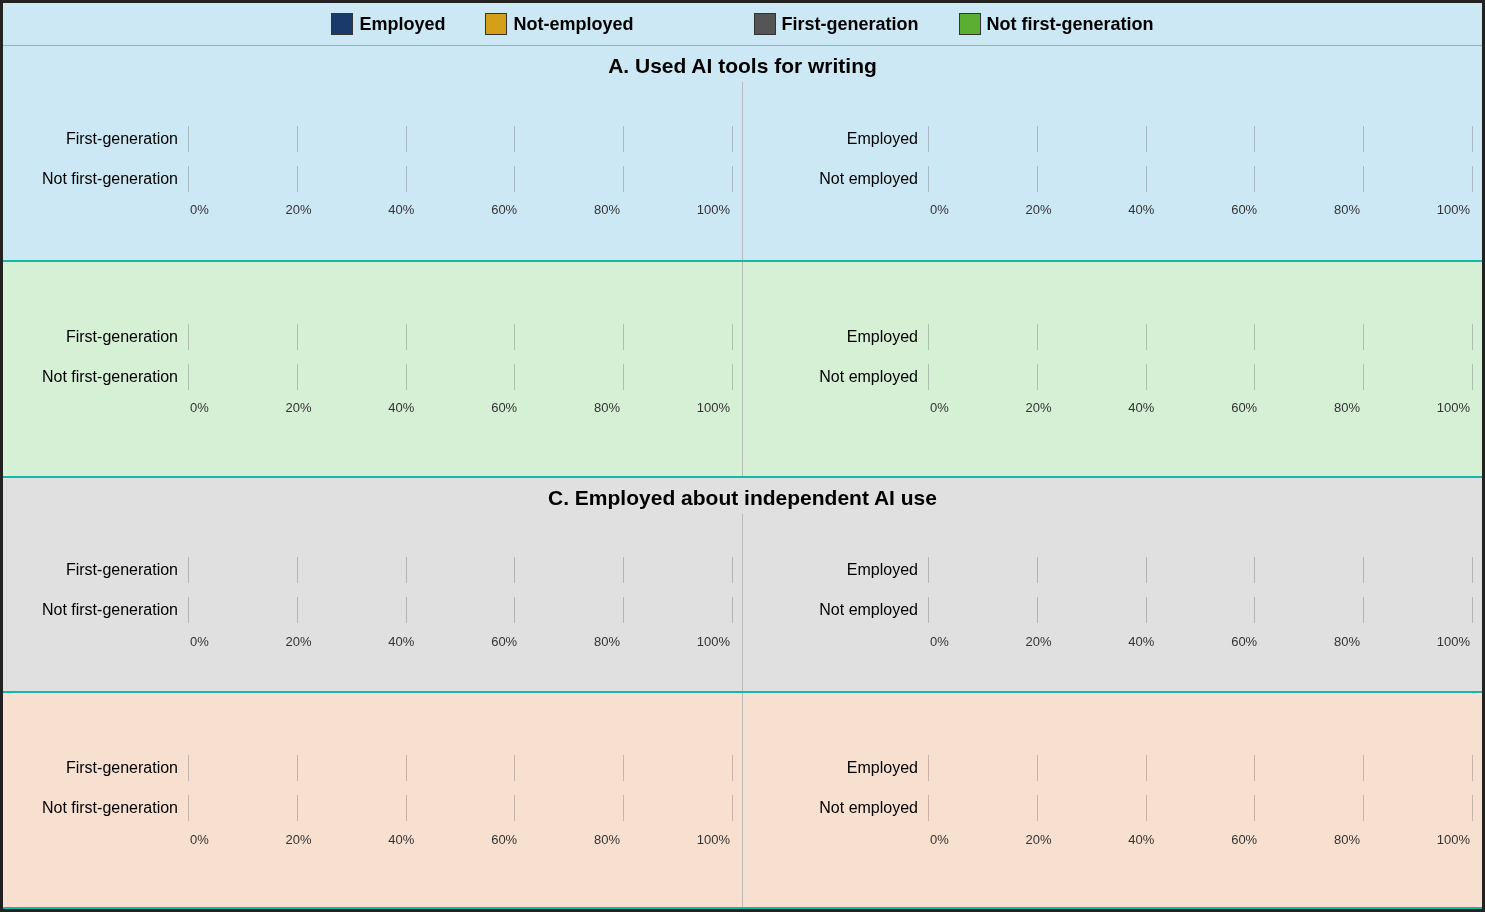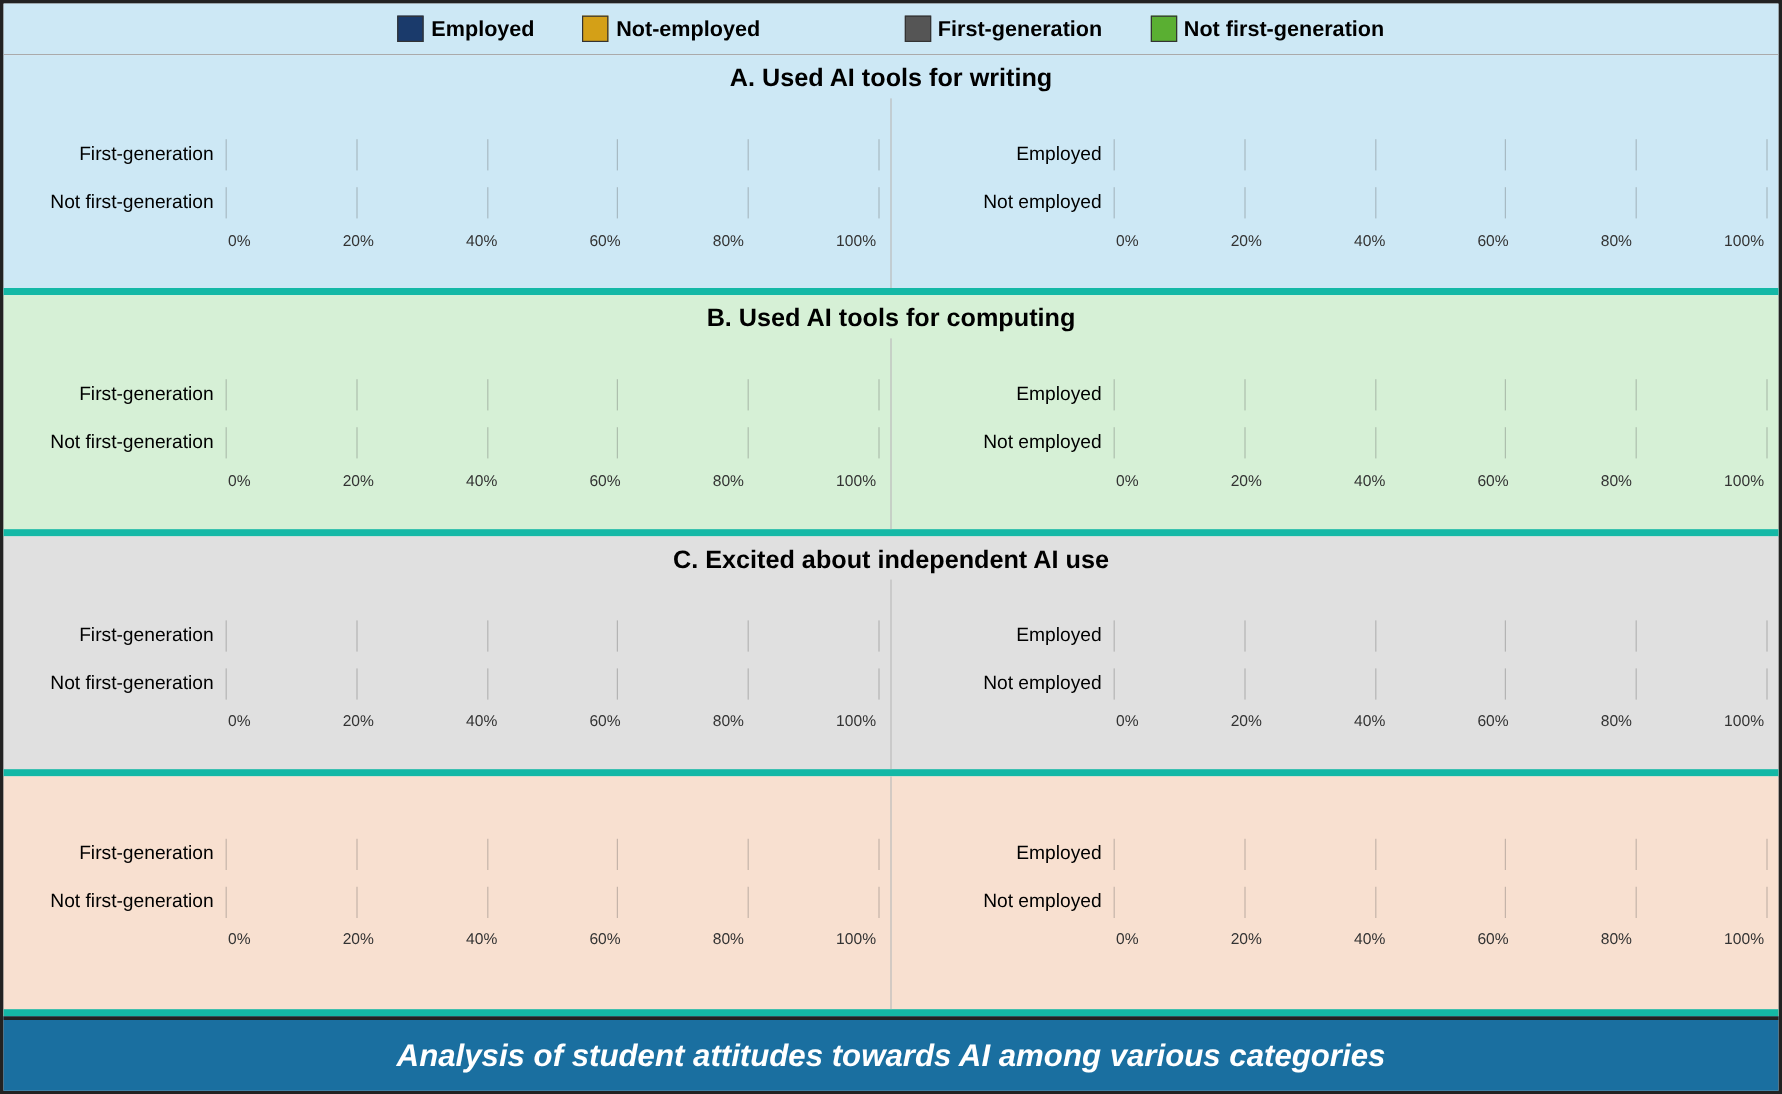--- a/index.html
+++ b/index.html
@@ -44,21 +44,21 @@
       width: 22px;
       height: 22px;
       display: inline-block;
     }
 
     
     .section {
       flex: 1;
       display: flex;
       flex-direction: column;
-      border-bottom: 6px solid #14b8a6;
+      border-bottom: 2px solid #14b8a6;
     }
     .section-title {
       text-align: center;
       font-size: 21px;
       font-weight: bold;
       padding: 8px 0 4px 0;
     }
     .section-body {
       flex: 1;
       display: flex;
@@ -261,21 +261,20 @@
                     <span>60%</span>
                     <span>80%</span>
                     <span>100%</span>
                   </div>
                 </div>
               </div>
             </div>
           </div>
         </div>
         <div class="section sec-b">
-          <div class="section-title">B. Used AI tools for computing</div>
           <div class="section-body">
             <div class="panel-half">
               <div style="flex: 1 1 0%; display: flex; flex-direction: column; justify-content: center;">
                 <div class="bar-row">
                   <div class="bar-label">First-generation</div>
                   <div class="bar-track-wrapper" style="flex: 1 1 0%; position: relative; height: 26px;">
                     <div class="grid-line" style="left: 0%;"></div>
                     <div class="grid-line" style="left: 20%;"></div>
                     <div class="grid-line" style="left: 40%;"></div>
                     <div class="grid-line" style="left: 60%;"></div>
@@ -356,21 +355,21 @@
                     <span>60%</span>
                     <span>80%</span>
                     <span>100%</span>
                   </div>
                 </div>
               </div>
             </div>
           </div>
         </div>
         <div class="section sec-c">
-          <div class="section-title">C. Excited about independent AI use</div>
+          <div class="section-title">C. Employed about independent AI use</div>
           <div class="section-body">
             <div class="panel-half">
               <div style="flex: 1 1 0%; display: flex; flex-direction: column; justify-content: center;">
                 <div class="bar-row">
                   <div class="bar-label">First-generation</div>
                   <div class="bar-track-wrapper" style="flex: 1 1 0%; position: relative; height: 26px;">
                     <div class="grid-line" style="left: 0%;"></div>
                     <div class="grid-line" style="left: 20%;"></div>
                     <div class="grid-line" style="left: 40%;"></div>
                     <div class="grid-line" style="left: 60%;"></div>
@@ -546,14 +545,13 @@
                     <span>80%</span>
                     <span>100%</span>
                   </div>
                 </div>
               </div>
             </div>
           </div>
         </div>
       </div>
   </div>
-  <div class="footer">Analysis of student attitudes towards AI among various categories</div>
 </div>
 
 </body></html>

